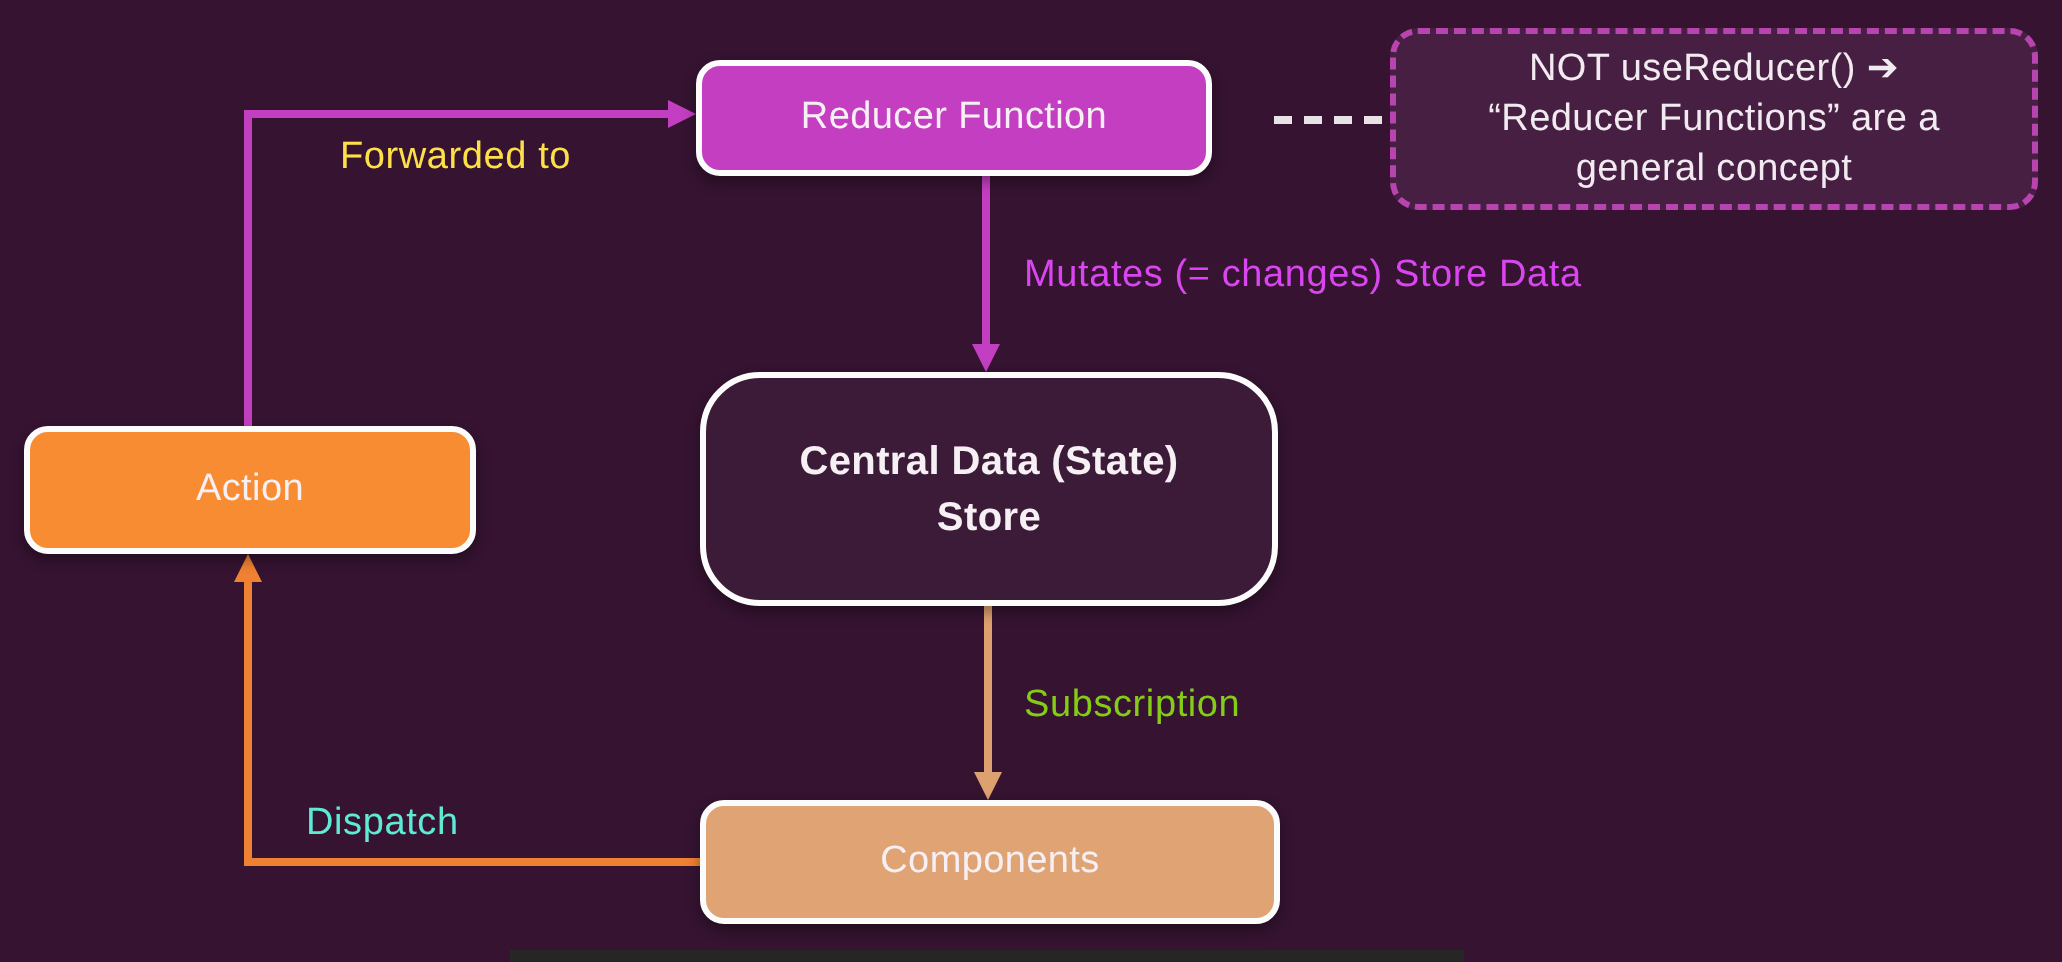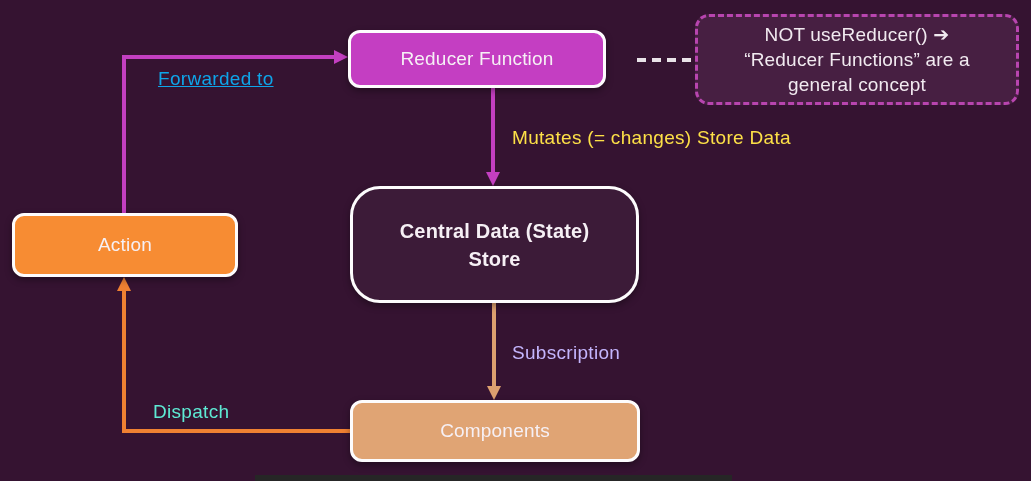--- a/index.html
+++ b/index.html
@@ -22,23 +22,23 @@
     white-space:pre-line;line-height:1.32;font-size:19px;color:#f1eaf0;
     box-shadow:none;
   }
   .node-store{
     left:350px;top:186px;width:289px;height:117px;background:#3c1b38;
     border-radius:30px;font-weight:bold;font-size:20px;white-space:pre-line;line-height:1.4;
   }
   .node-components{left:350px;top:400px;width:290px;height:62px;background:#e0a474;}
   .node-action{left:12px;top:213px;width:226px;height:64px;background:#f78c33;}
   .edge-label{position:absolute;font-size:19px;letter-spacing:.3px;white-space:nowrap;}
-  .lbl-forwarded{left:158px;top:68px;color:#0ea5e9;text-decoration:underline;}
-  .lbl-mutates{left:512px;top:127px;color:#fde047;}
-  .lbl-subscription{left:512px;top:342px;color:#c4b5fd;}
+  .lbl-forwarded{left:170px;top:68px;color:#fde047;}
+  .lbl-mutates{left:512px;top:127px;color:#d946ef;}
+  .lbl-subscription{left:512px;top:342px;color:#84cc16;}
   .lbl-dispatch{left:153px;top:401px;color:#5eead4;}
   .bottom-bar{position:absolute;left:255px;top:475px;width:477px;height:6px;background:#262626;}
 </style>
 </head>
 <body>
 
 <div class="stage">
 
   <svg class="arrows" viewBox="0 0 1031 481" xmlns="http://www.w3.org/2000/svg">
 

